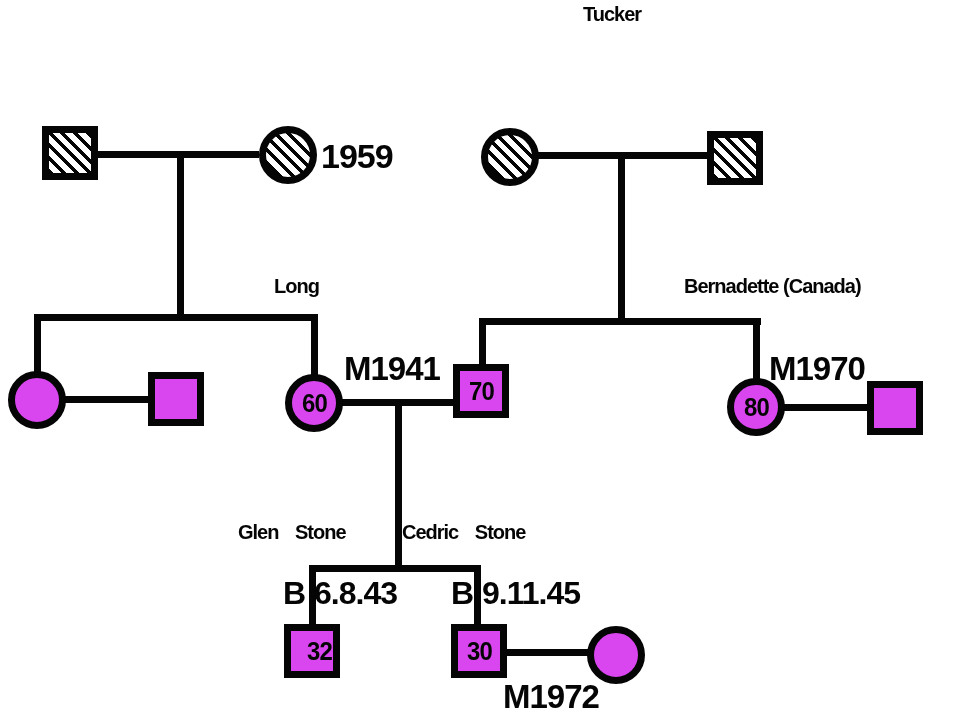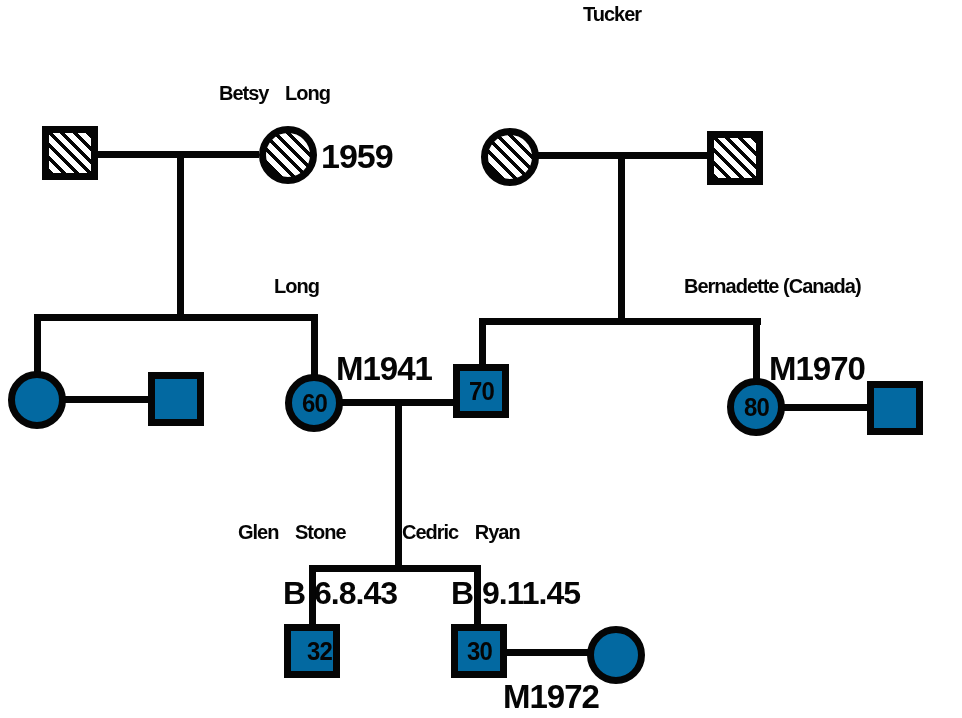--- a/index.html
+++ b/index.html
@@ -3,21 +3,21 @@
 <meta charset="utf-8">
 <style>
   html,body{margin:0;padding:0;background:#ffffff;}
   #canvas{
     position:relative;width:962px;height:718px;background:#ffffff;overflow:hidden;
     font-family:"Liberation Sans", sans-serif;color:#050505;
   }
   .line{position:absolute;background:#050505;}
   .hline{height:7px;}
   .vline{width:7px;}
-  .shape{position:absolute;box-sizing:border-box;border:7px solid #050505;background:#0369a1;
+  .shape{position:absolute;box-sizing:border-box;border:7px solid #050505;background:#d946ef;
     display:flex;align-items:center;justify-content:center;}
   .square{width:56px;height:54px;}
   .circle{width:58px;height:58px;border-radius:50%;}
   .hatched{background:repeating-linear-gradient(45deg,#050505 0px,#050505 3.5px,#ffffff 3.5px,#ffffff 9px);}
   .age{font-weight:700;font-size:26px;letter-spacing:-1px;transform:scaleX(.92);}
   .lbl{position:absolute;font-weight:700;font-size:20px;letter-spacing:-1px;white-space:nowrap;line-height:1;}
   .name{word-spacing:12px;}
   .myear{font-size:33px;}
 </style>
 </head>
@@ -68,31 +68,30 @@
   <div class="shape square" style="left:284px;top:624px;padding-left:15px;">
     <span class="age">32</span>
   </div>
   <div class="shape square" style="left:451px;top:624px;">
     <span class="age">30</span>
   </div>
   <div class="shape circle" style="left:587px;top:626px;"></div>
 
   <div class="lbl" style="left:583px;top:4px;">Tucker</div>
 
-  <div class="lbl name" style="left:219px;top:83px;">Betsy Long</div>
   <div class="lbl" style="left:321px;top:139px;font-size:34px;">1959</div>
 
   <div class="lbl" style="left:274px;top:276px;">Long</div>
   <div class="lbl" style="left:684px;top:276px;">Bernadette (Canada)</div>
 
-  <div class="lbl myear" style="left:336px;top:352px;">M1941</div>
+  <div class="lbl myear" style="left:344px;top:352px;">M1941</div>
   <div class="lbl myear" style="left:769px;top:352px;">M1970</div>
 
   <div class="lbl name" style="left:238px;top:522px;">Glen Stone</div>
-  <div class="lbl name" style="left:402px;top:522px;">Cedric Ryan</div>
+  <div class="lbl name" style="left:402px;top:522px;">Cedric Stone</div>
 
   <div class="lbl" style="left:283px;top:577px;font-size:32px;">B</div>
   <div class="lbl" style="left:314px;top:577px;font-size:32px;">6.8.43</div>
   <div class="lbl" style="left:451px;top:577px;font-size:32px;">B</div>
   <div class="lbl" style="left:482px;top:577px;font-size:32px;">9.11.45</div>
 
   <div class="lbl myear" style="left:503px;top:680px;">M1972</div>
 
 </div>
 

